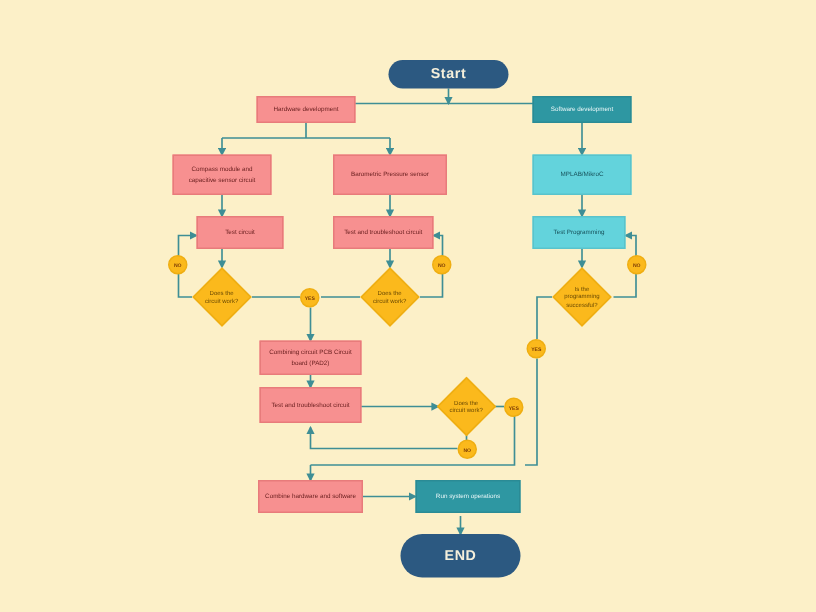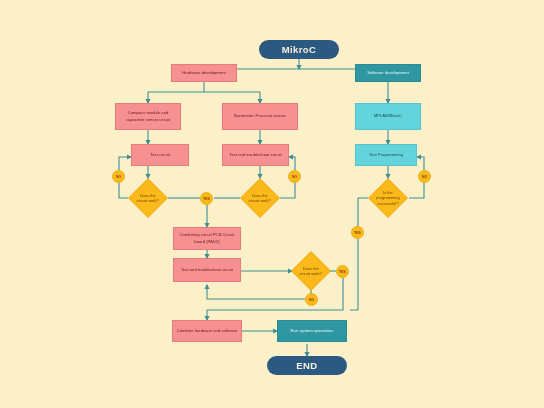--- a/index.html
+++ b/index.html
@@ -126,21 +126,21 @@
       <path d="M368,198 L358,198 L358,226" marker-end="none"></path>
       <path d="M358,239 L358,310 L350,310" marker-end="none"></path>
 
       <path d="M242,331 L277,331"></path>
 
       <path d="M307,344 L307,356"></path>
     </g>
   </svg>
 
   <div class="node terminator" style="left:259px;top:40px;width:80px;height:19px;">
-    <span>MikroC</span>
+    <span>Start</span>
   </div>
 
   <div class="node proc pink" style="left:171px;top:64px;width:66px;height:18px;">
     <span>Hardware development</span>
   </div>
 
   <div class="node proc teal" style="left:355px;top:64px;width:66px;height:18px;">
     <span>Software development</span>
   </div>
 
@@ -193,21 +193,21 @@
   </div>
 
   <div class="node proc pink" style="left:172px;top:320px;width:70px;height:22px;">
     <span>Combine hardware and software</span>
   </div>
 
   <div class="node proc teal" style="left:277px;top:320px;width:70px;height:22px;">
     <span>Run system operations</span>
   </div>
 
-  <div class="node terminator" style="left:267px;top:356px;width:80px;height:19px;">
+  <div class="node terminator" style="left:267px;top:356px;width:80px;height:29px;">
     <span>END</span>
   </div>
 
   <div class="node badge" style="left:112px;top:170px;width:13px;height:13px;">
     <span>NO</span>
   </div>
 
   <div class="node badge" style="left:200px;top:192px;width:13px;height:13px;">
     <span>YES</span>
   </div>

